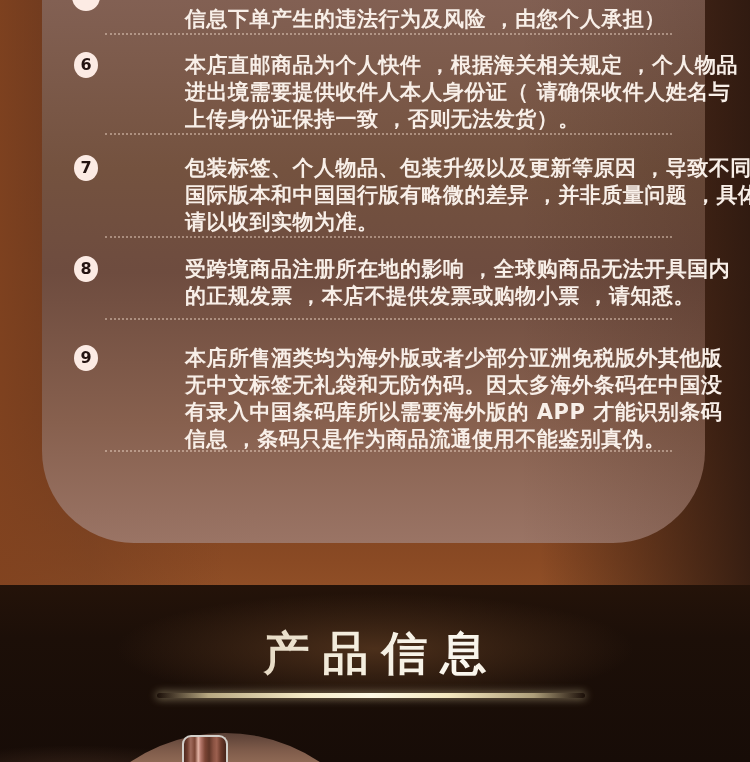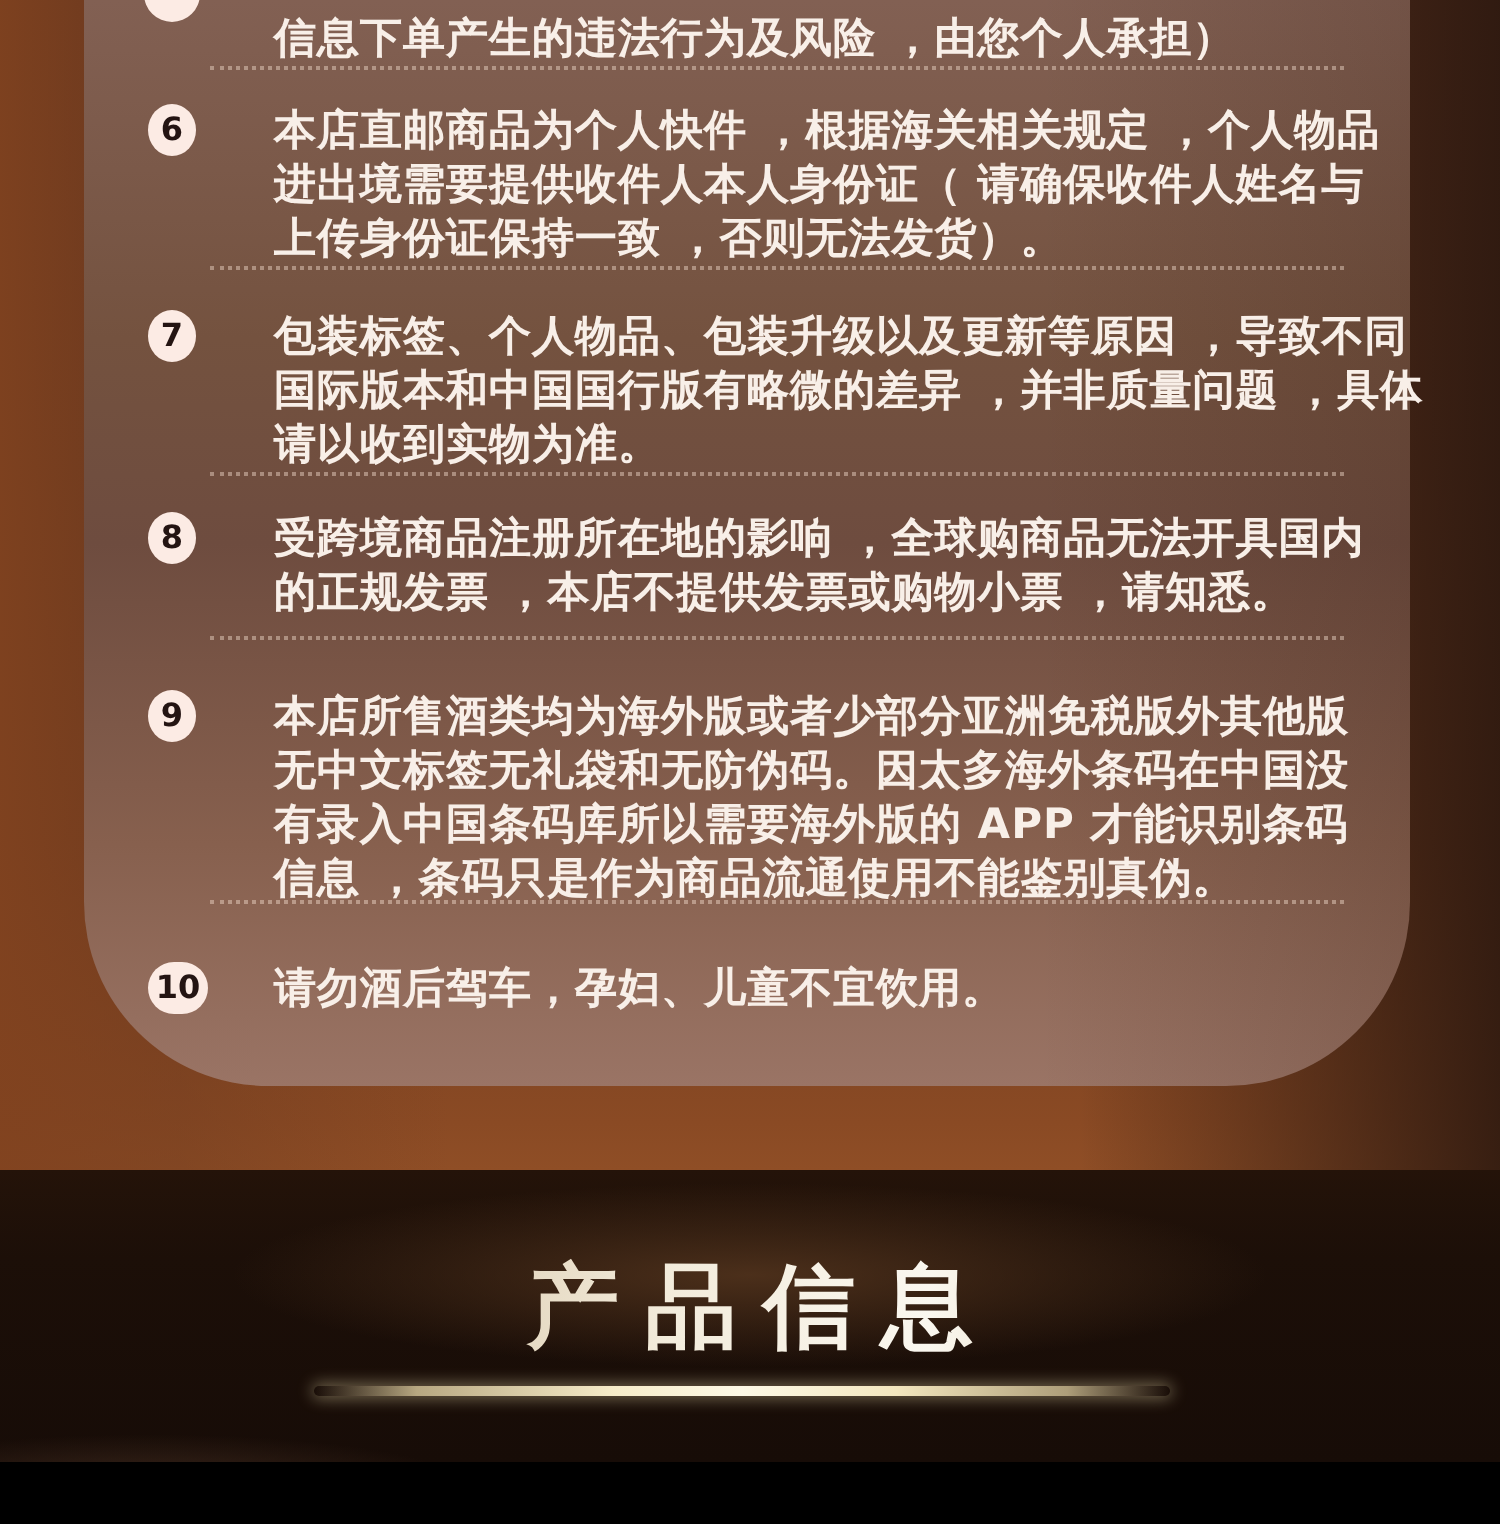--- a/index.html
+++ b/index.html
@@ -14,21 +14,21 @@
       linear-gradient(90deg, rgba(128,66,31,0.90) 0%, rgba(110,58,30,0.40) 12%, rgba(0,0,0,0) 30%, rgba(0,0,0,0) 72%, rgba(40,22,14,0.85) 100%),
       linear-gradient(180deg, #613420 0%, #64361f 40%, #713c1f 72%, #8a4a24 96%, #8f4e26 100%);
   }
   .notice-card{
     position:absolute;left:42px;top:-60px;width:663px;height:603px;
     border-radius:0 0 92px 92px;
     background:
       linear-gradient(90deg, rgba(0,0,0,0) 72%, rgba(40,20,12,0.18) 100%),
       linear-gradient(180deg, #87655a 0%, #74523f 38%, #6e4c3f 55%, #87604e 80%, #9a7465 100%);
   }
-  .notice-item{position:absolute;left:0;right:0;}
+  .notice-item{position:absolute;left:0;right:0;padding-left:48px;}
   .item-badge{
     position:absolute;left:32px;top:0;min-width:24px;height:26px;
     padding:0 2px;box-sizing:border-box;
     background:#fcebe4;border-radius:50%;
     display:flex;align-items:center;justify-content:center;
     color:#241412;font-size:16px;font-weight:800;line-height:1;
   }
   .item-badge.two-digit{border-radius:13px;min-width:30px;}
   .badge-partial{
     position:absolute;left:30px;top:43px;width:28px;height:28px;
@@ -38,21 +38,21 @@
     margin:0 0 0 95px;width:600px;
     color:#f8efe8;font-size:21px;font-weight:bold;line-height:27px;
     white-space:pre-line;letter-spacing:0.5px;
   }
   .dotted-divider{
     position:absolute;left:63px;width:567px;height:0;
     border-top:2px dotted rgba(242,219,205,0.45);
   }
   
   .product-section{
-    position:absolute;left:0;top:585px;width:750px;height:146px;overflow:hidden;
+    position:absolute;left:0;top:585px;width:750px;height:177px;overflow:hidden;
     background:
       radial-gradient(ellipse 46% 42% at 50% 36%, rgba(84,53,30,0.85) 0%, rgba(40,23,13,0) 75%),
       radial-gradient(ellipse 30% 25% at 10% 108%, rgba(125,88,66,0.35) 0%, rgba(0,0,0,0) 70%),
       linear-gradient(180deg, #241309 0%, #1c0f08 30%, #170c07 100%);
   }
   .product-title{
     position:absolute;left:0;top:38px;width:750px;margin:0;
     text-align:center;font-size:46px;font-weight:bold;
     letter-spacing:13px;padding-left:13px;box-sizing:border-box;
     background:linear-gradient(92deg,#bfa072 0%,#d9c8ab 25%,#f3ecdc 45%,#faf7ef 62%,#d9c09a 85%,#c6a678 100%);
@@ -120,24 +120,20 @@
       <div class="notice-item" style="top:405px">
         <span class="item-badge">9</span>
         <p class="item-text">本店所售酒类均为海外版或者少部分亚洲免税版外其他版
 无中文标签无礼袋和无防伪码。因太多海外条码在中国没
 有录入中国条码库所以需要海外版的 APP 才能识别条码
 信息 ，条码只是作为商品流通使用不能鉴别真伪。</p>
       </div>
 
       <div class="dotted-divider" style="top:510px"></div>
 
-      <div class="notice-item" style="top:541px">
-        <span class="item-badge two-digit">10</span>
-        <p class="item-text">请勿酒后驾车，孕妇、儿童不宜饮用。</p>
-      </div>
 
     </div>
   </section>
 
   <section class="product-section">
     <h2 class="product-title">产品信息</h2>
     <div class="glow-line"></div>
     <div class="product-circle"></div>
     <div class="bottle-cap"></div>
   </section>

